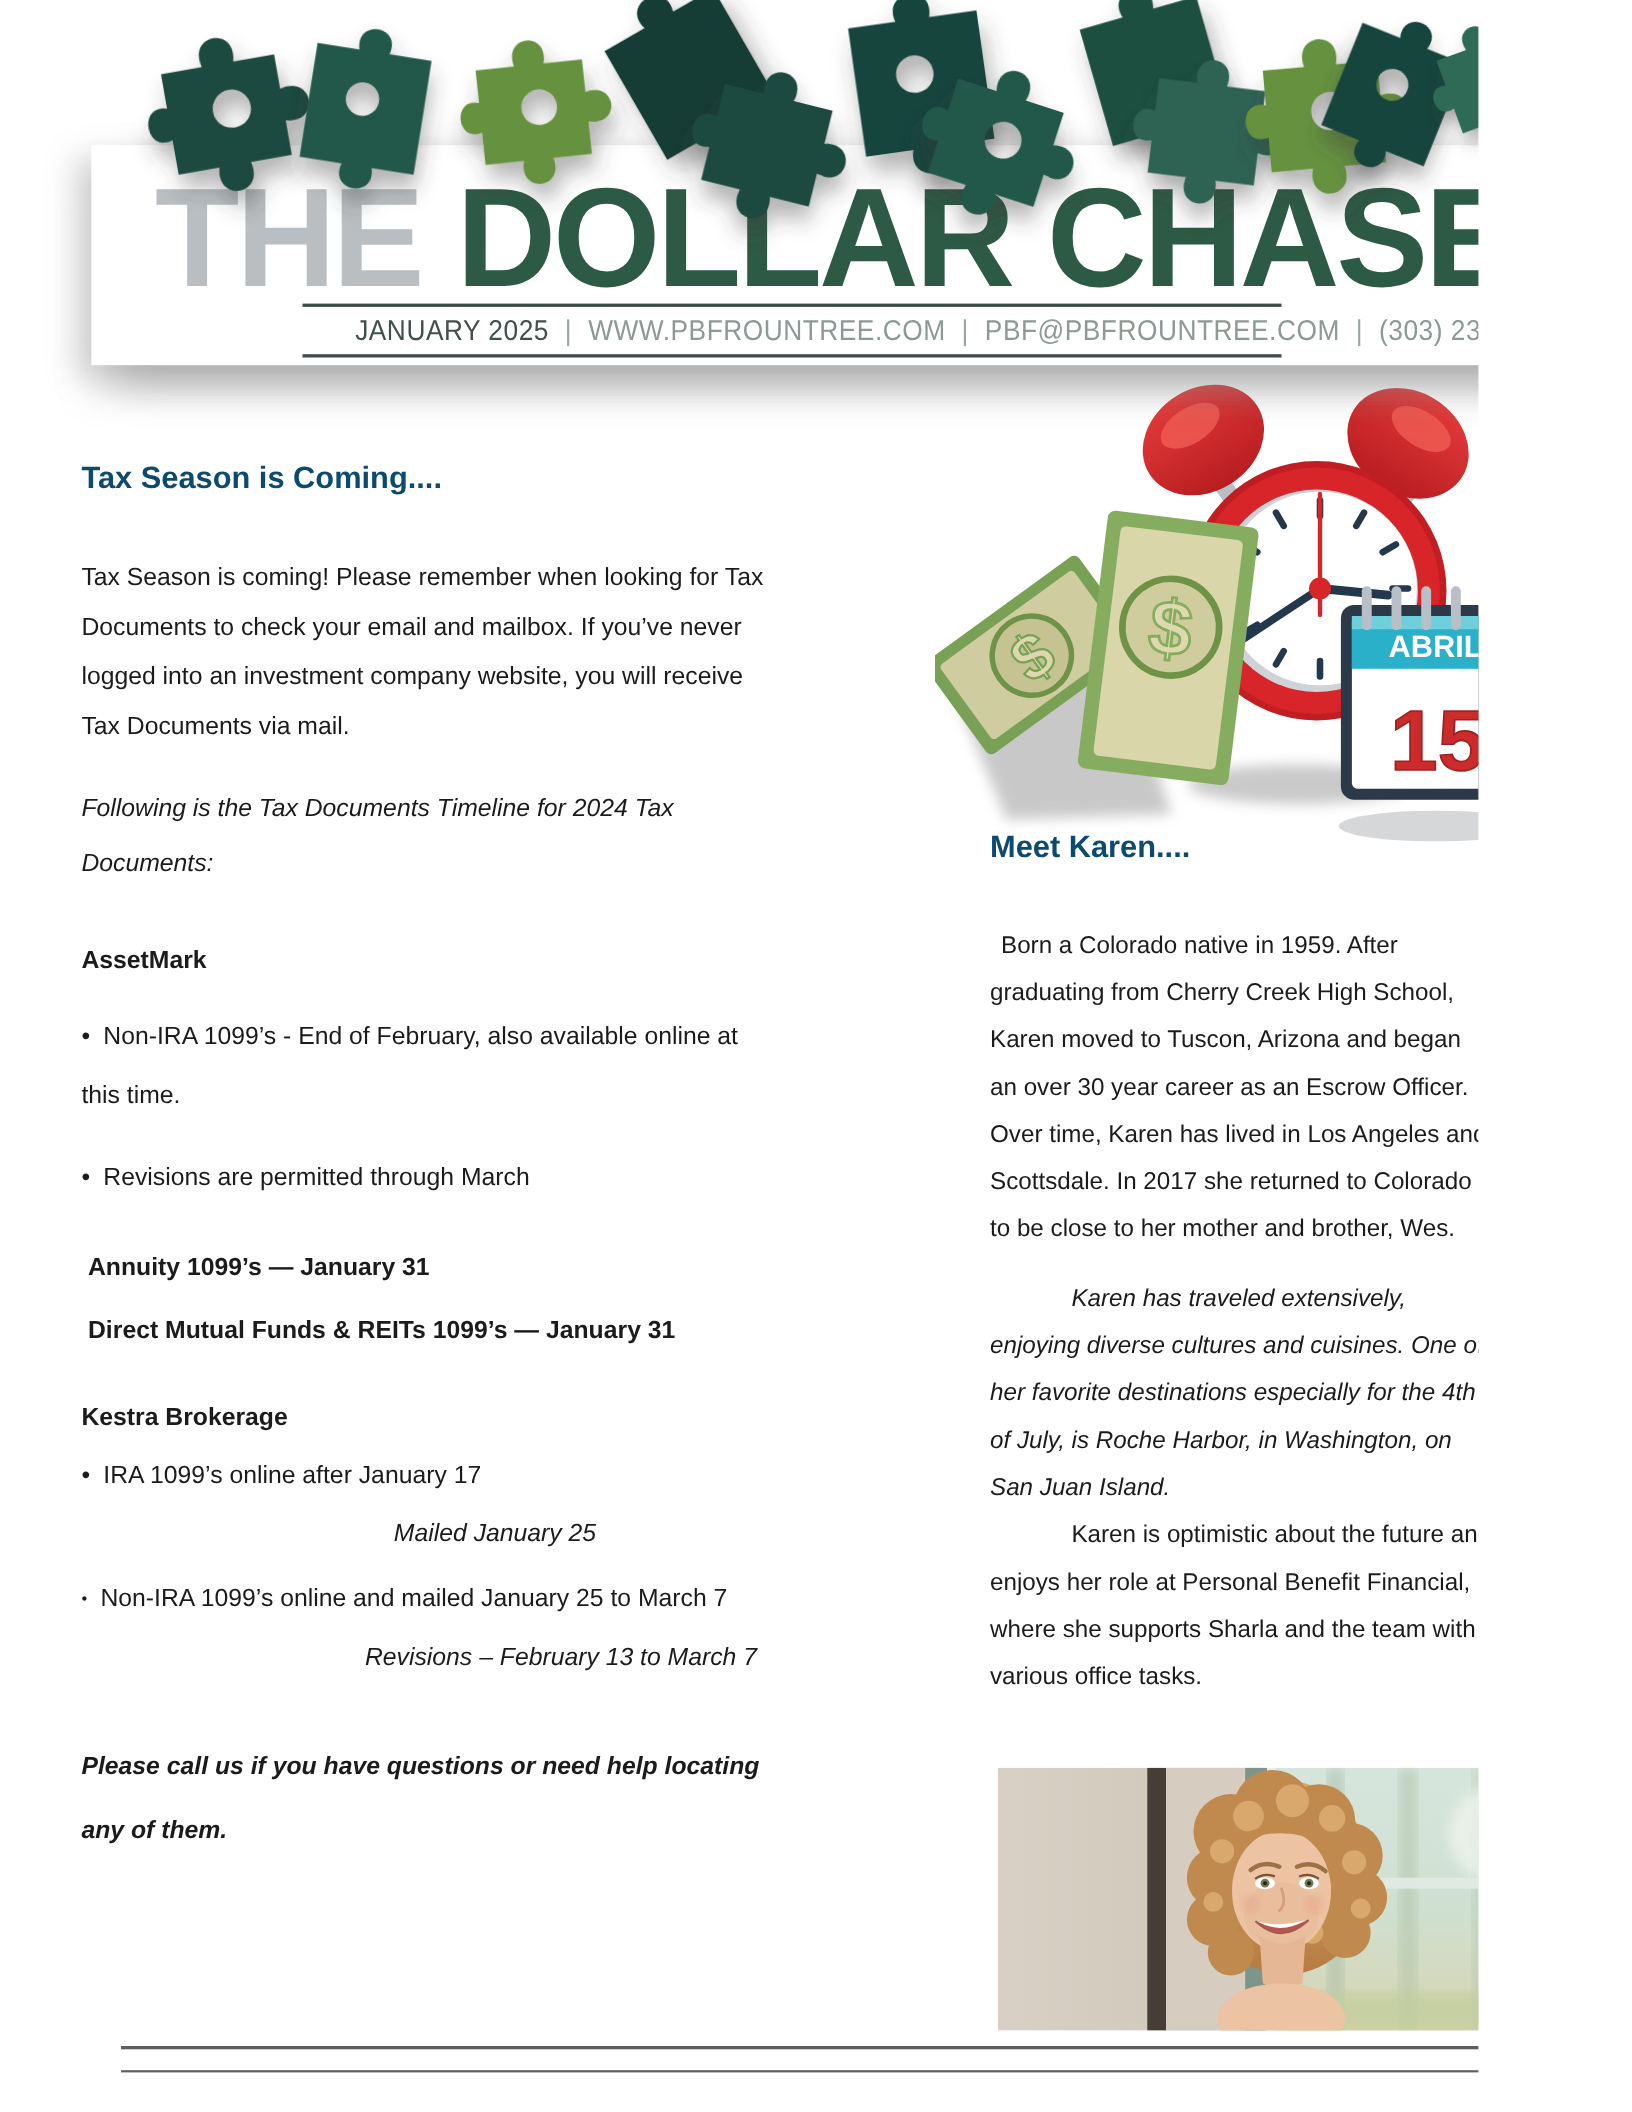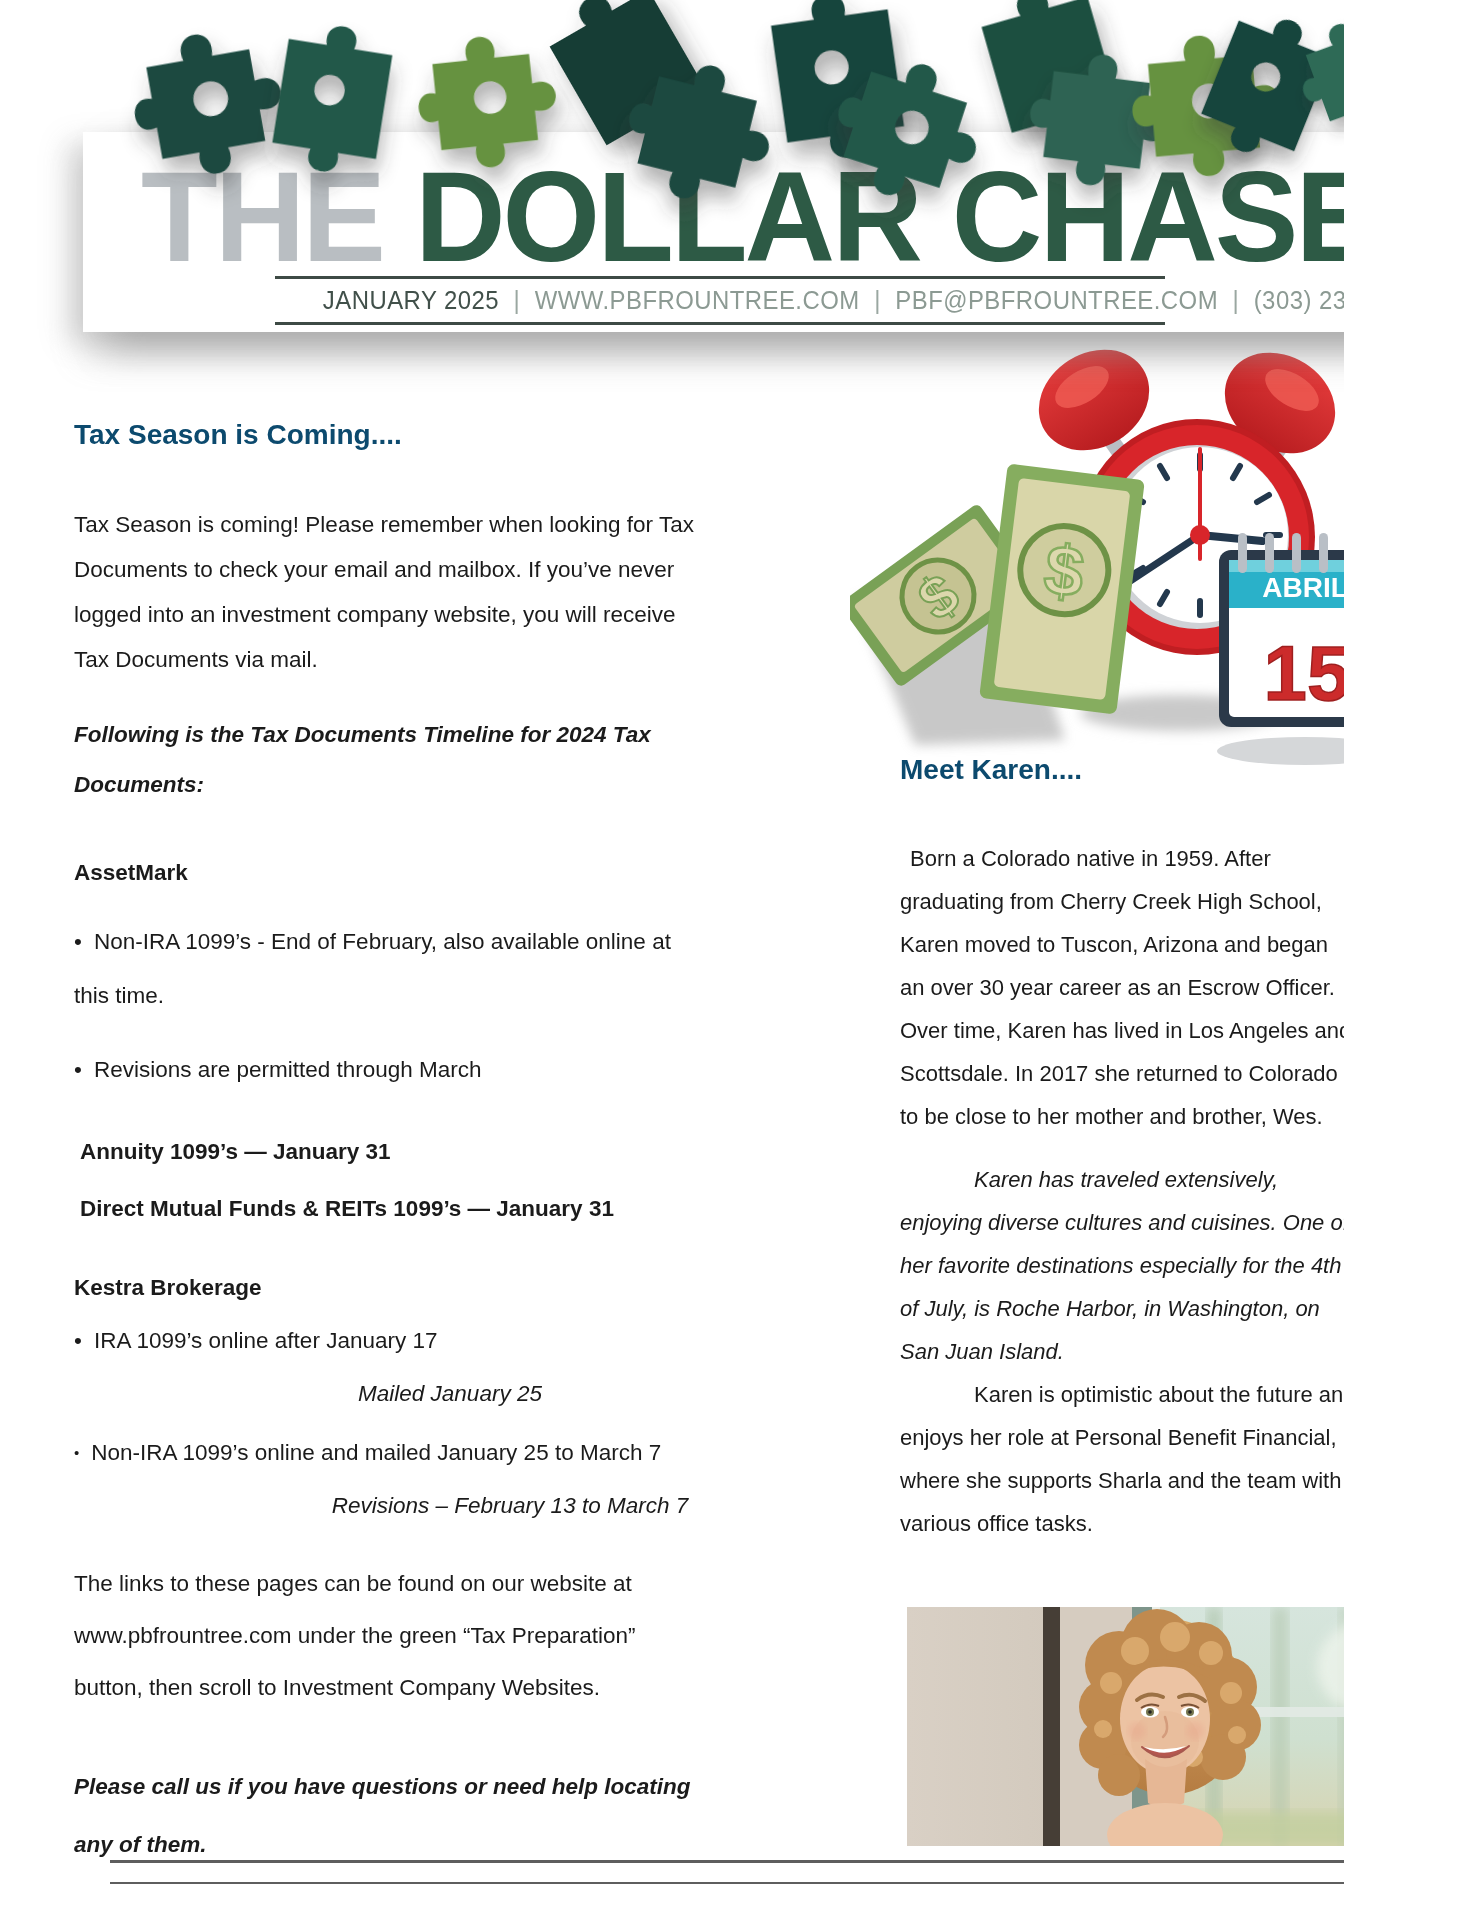--- a/index.html
+++ b/index.html
@@ -27,21 +27,21 @@
     display:inline-block;transform:scaleX(.92);transform-origin:center;
     font-size:26px;letter-spacing:.5px;white-space:nowrap;color:#8c9a93;
   }
   .sub-inner .issue{color:#41504a;}
   .sub-inner .sep{color:#9aa7a1;padding:0 8px;}
   
   .left-col{position:absolute;left:74px;top:418px;width:622px;font-size:22.5px;line-height:45px;}
   .h-green{font-size:28px;line-height:34px;font-weight:bold;color:#0c4a6e;margin:0;}
   .left-col p{margin:0;}
   .p-intro{margin-top:50px !important;}
-  .p-timeline{margin-top:28px !important;font-weight:bold;font-style:italic;line-height:50px;}
+  .p-timeline{margin-top:28px !important;font-weight:normal;font-style:italic;line-height:50px;}
   .p-subhead{margin-top:40px !important;font-weight:bold;}
   .bullet{margin-top:20px !important;line-height:54px;}
   .bullet .bullet-mark{margin-right:12px;}
   .bullet-sm .bullet-mark{font-size:15px;vertical-align:2px;margin-right:12px;}
   .p-boldline{font-weight:bold;line-height:57px;padding-left:6px;}
   .p-boldline-first{margin-top:26px !important;}
   .p-kestra{margin-top:28px !important;font-weight:bold;}
   .center-italic{font-style:italic;text-align:center;line-height:52px;}
   .ci-mailed{padding-left:130px;}
   .ci-revisions{padding-left:250px;}
@@ -192,21 +192,20 @@
     <p class="p-subhead">AssetMark</p>
     <p class="bullet"><span class="bullet-mark">•</span><span>Non-IRA 1099’s - End of February, also available online at this time.</span></p>
     <p class="bullet"><span class="bullet-mark">•</span><span>Revisions are permitted through March</span></p>
     <p class="p-boldline p-boldline-first">Annuity 1099’s — January 31</p>
     <p class="p-boldline">Direct Mutual Funds &amp; REITs 1099’s — January 31</p>
     <p class="p-kestra">Kestra Brokerage</p>
     <p class="bullet" style="margin-top:4px !important"><span class="bullet-mark">•</span><span>IRA 1099’s online after January 17</span></p>
     <p class="center-italic ci-mailed">Mailed January 25</p>
     <p class="bullet bullet-sm" style="margin-top:6px !important"><span class="bullet-mark">•</span><span>Non-IRA 1099’s online and mailed January 25 to March 7</span></p>
     <p class="center-italic ci-revisions">Revisions – February 13 to March 7</p>
-    <p class="p-links">The links to these pages can be found on our website at www.pbfrountree.com under the green “Tax Preparation” button, then scroll to Investment Company Websites.</p>
     <p class="p-callus">Please call us if you have questions or need help locating any of them.</p>
   </div>
 
   <div class="right-col">
     <h2 class="h-green">Meet Karen....</h2>
     <p class="rp1">Born a Colorado native in 1959. After graduating from Cherry Creek High School, Karen moved to Tuscon, Arizona and began an over 30 year career as an Escrow Officer. Over time, Karen has lived in Los Angeles and Scottsdale. In 2017 she returned to Colorado to be close to her mother and brother, Wes.</p>
     <p class="rp2">Karen has traveled extensively, enjoying diverse cultures and cuisines. One of her favorite destinations especially for the 4th of July, is Roche Harbor, in Washington, on San Juan Island.</p>
     <p class="rp3">Karen is optimistic about the future and enjoys her role at Personal Benefit Financial, where she supports Sharla and the team with various office tasks.</p>
   </div>
 

